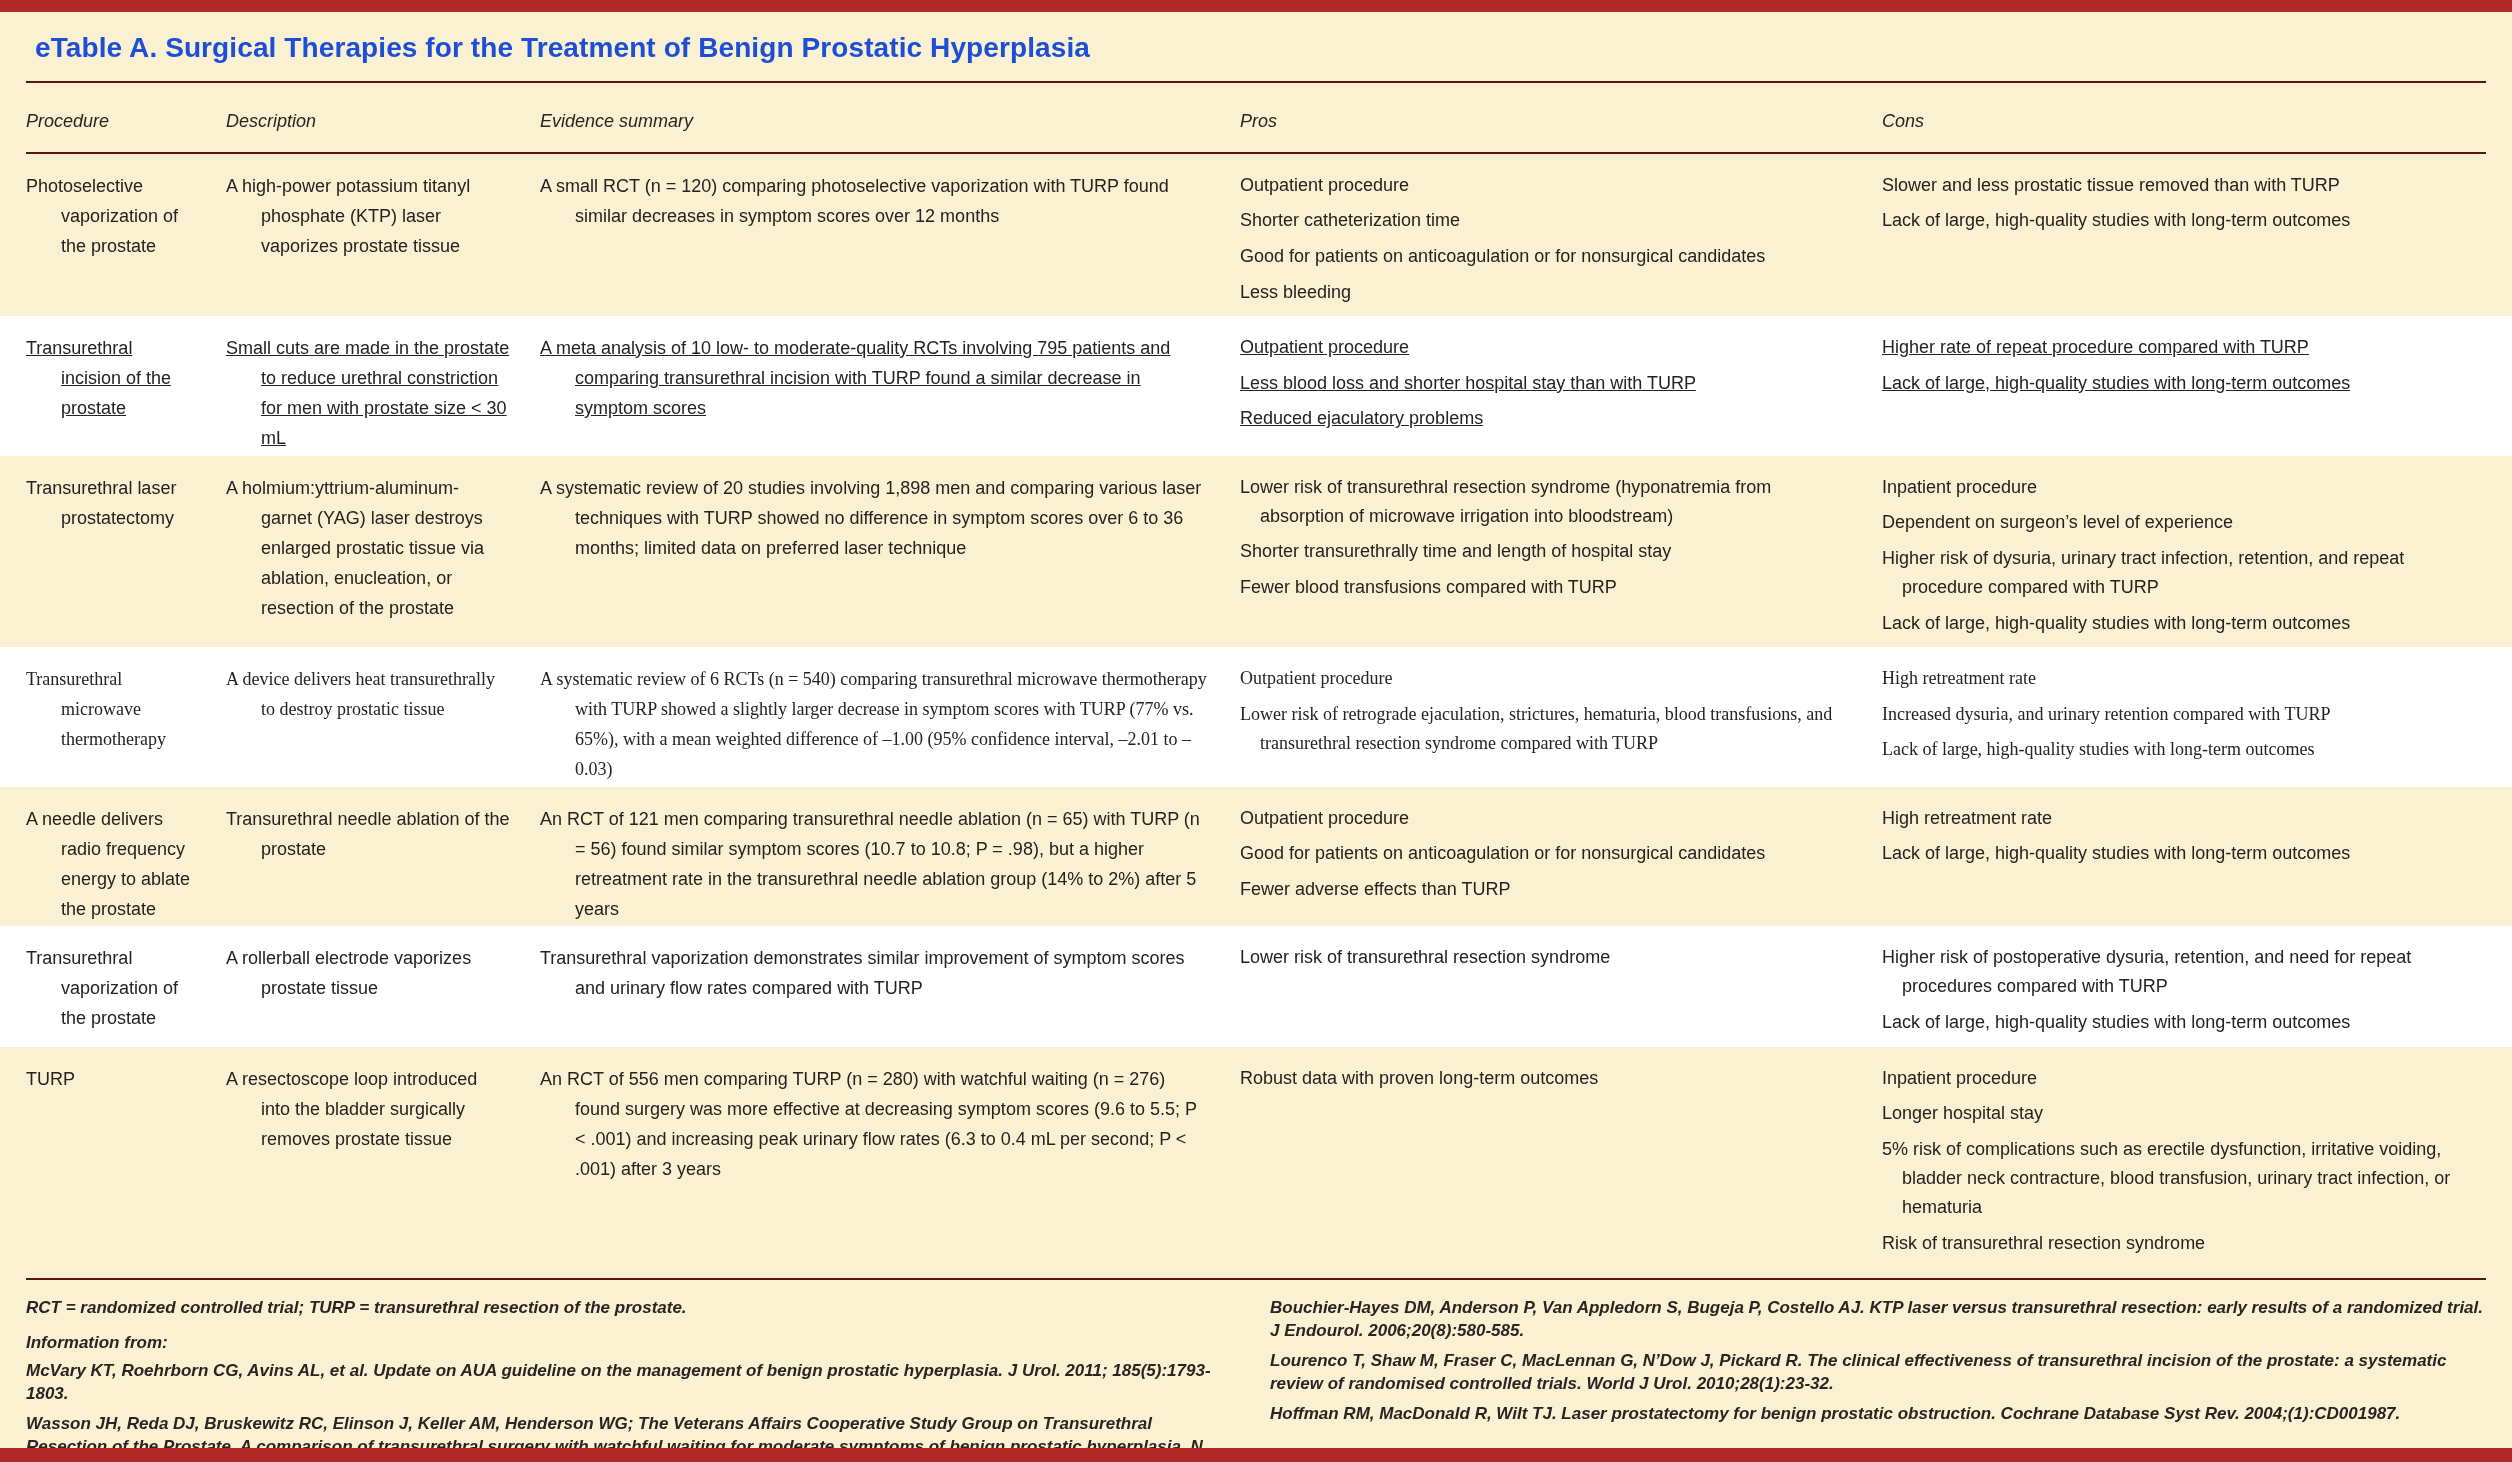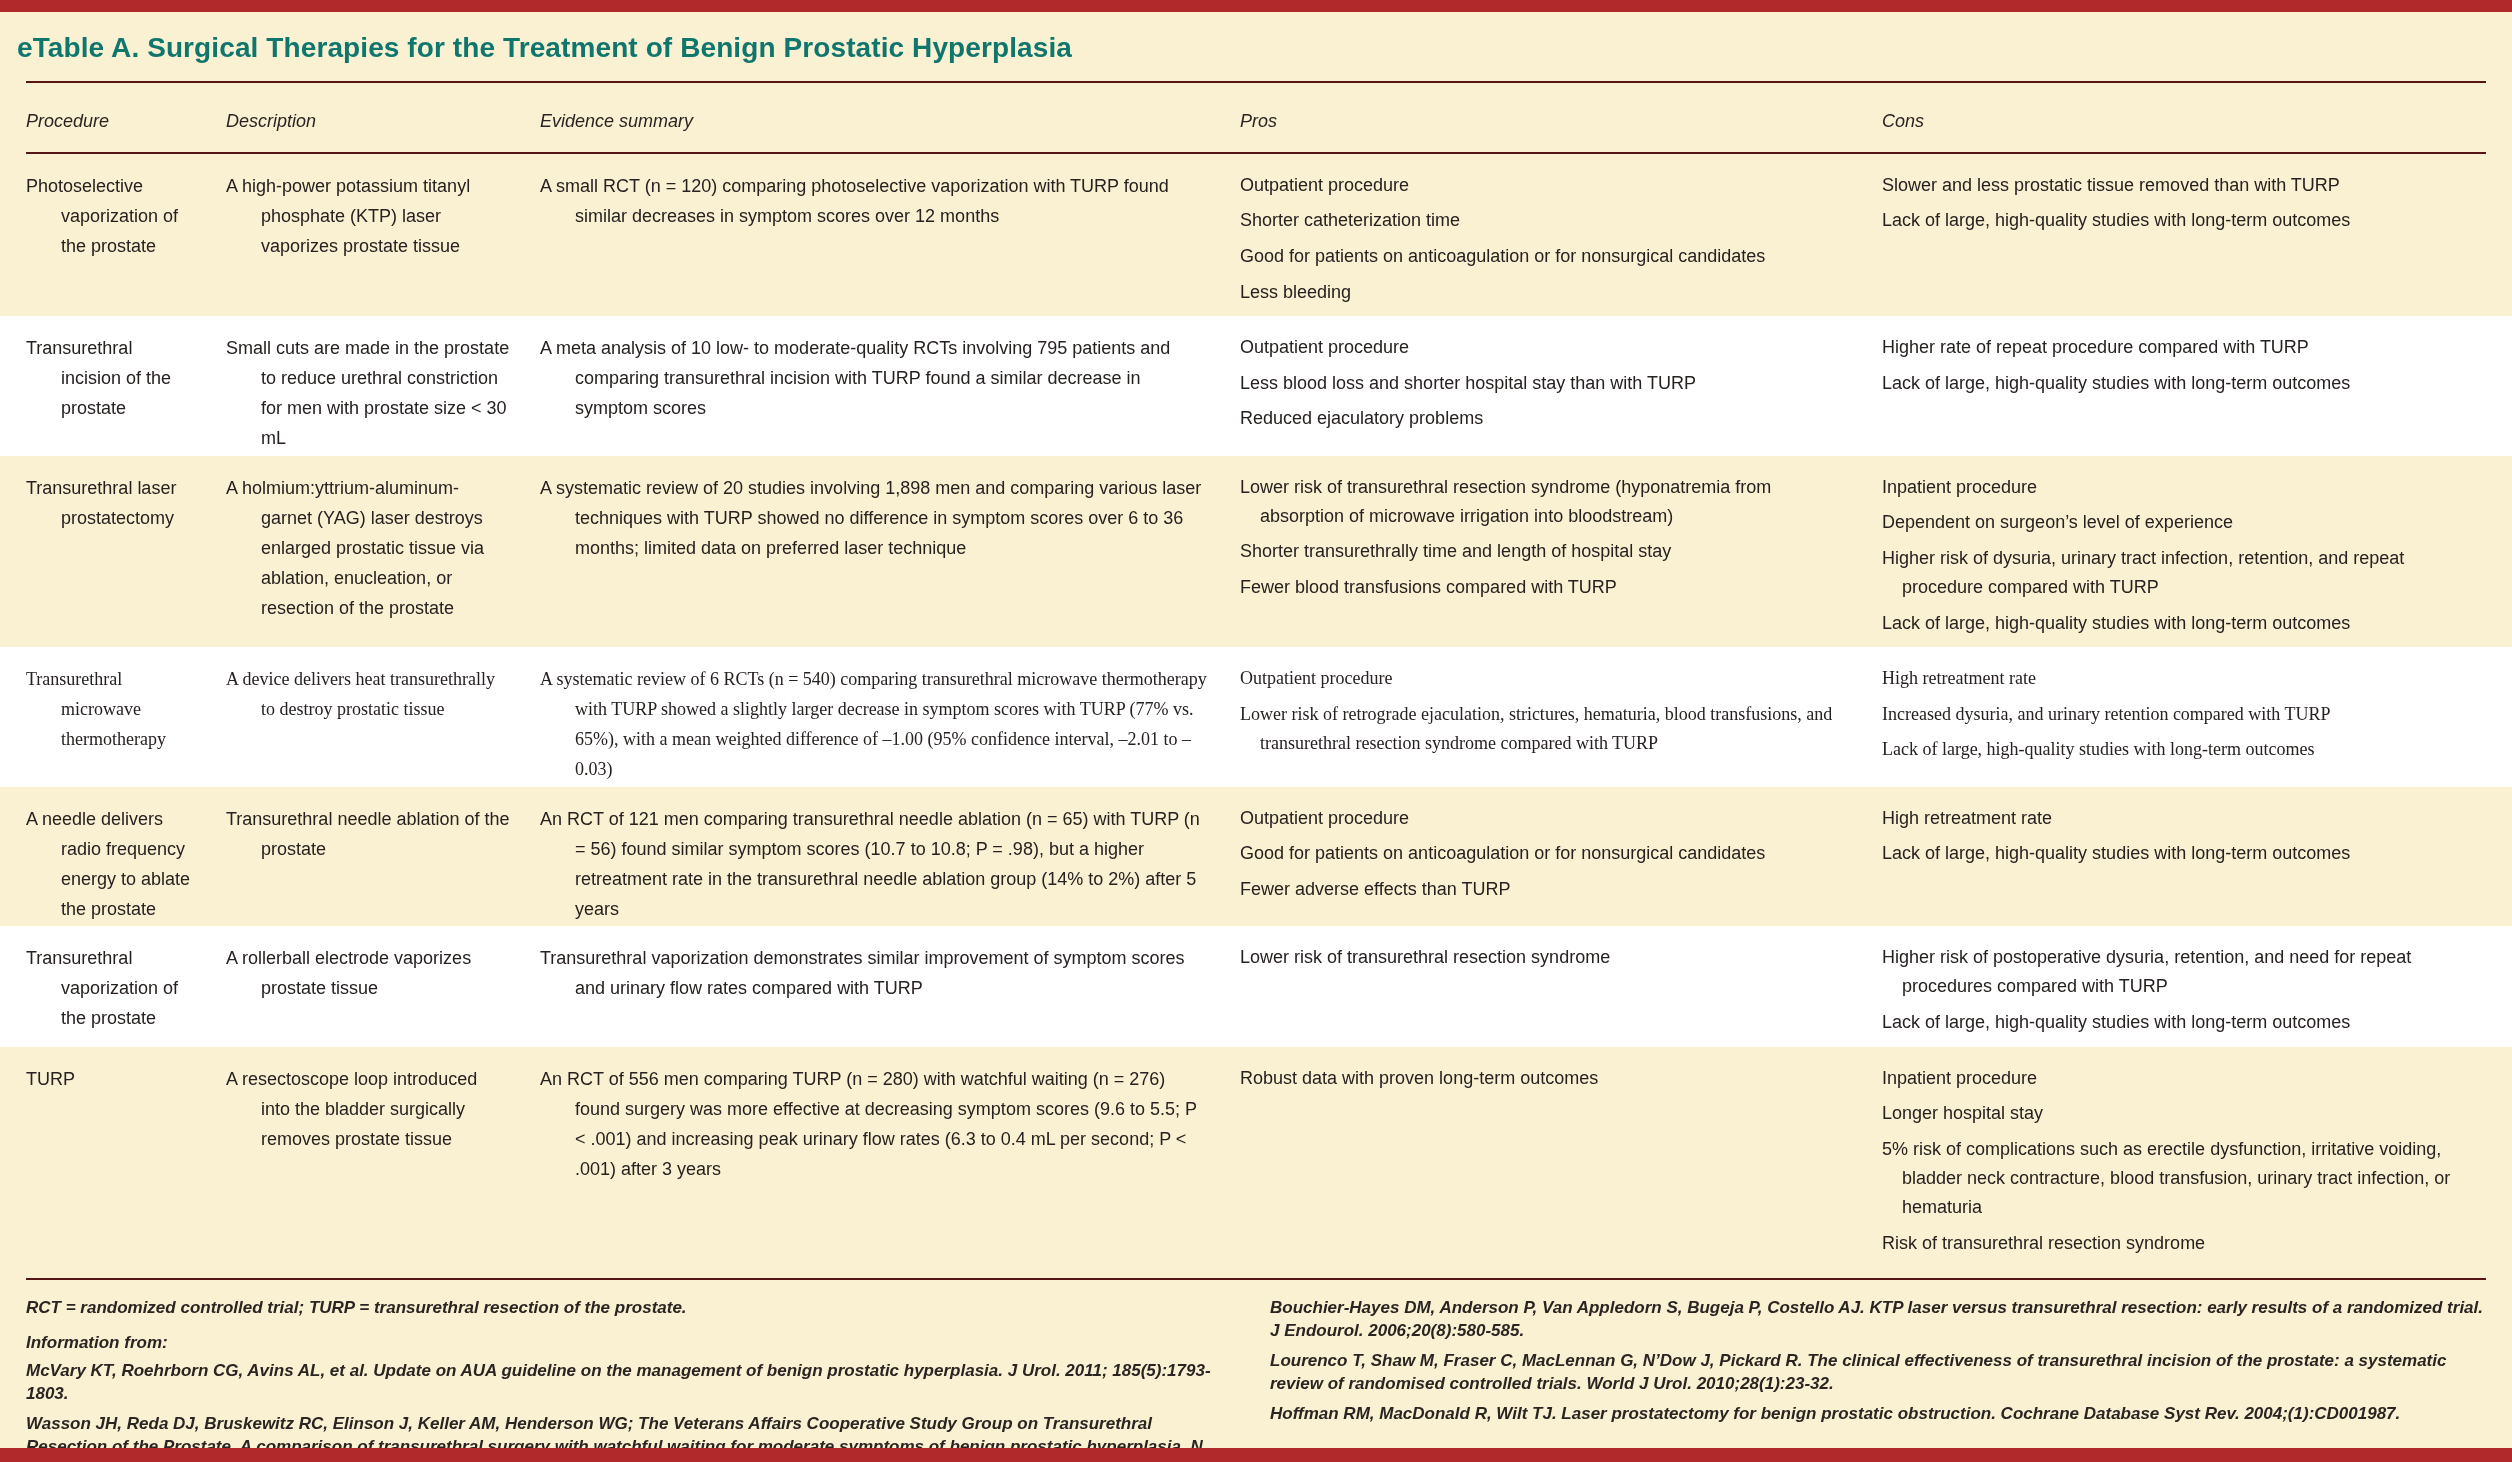--- a/index.html
+++ b/index.html
@@ -18,25 +18,25 @@
     background: var(--accent, #b02a29);
   }
   .bottom-bar {
     position: absolute;
     left: 0; bottom: 0;
     width: 100%;
     height: 14px;
     background: var(--accent, #b02a29);
   }
   .title {
-    margin: 20px 26px 0 17px;
+    margin: 20px 26px 0 35px;
     font-size: 28px;
     line-height: 31px;
     font-weight: bold;
-    color: #0f766e;
+    color: #1d4ed8;
     letter-spacing: 0.1px;
   }
   .rule {
     height: 0;
     border-top: 2.7px solid var(--rule, #571516);
     margin: 0 26px;
   }
   .rule-title { margin-top: 17.5px; }
   .grid {
     display: grid;
@@ -50,21 +50,21 @@
     padding-top: 23px;
     padding-bottom: 16px;
     color: #2a2422;
   }
   .body-row {
     padding-top: 17px;
     padding-bottom: 2.7px;
   }
   #rows > .body-row:nth-child(even) { background: var(--rowwhite, #ffffff); }
   #rows > .body-row:nth-child(1) { min-height: 156px; border-radius: 20px; }
-  #rows > .body-row:nth-child(2) { min-height: 125px; }
+  #rows > .body-row:nth-child(2) { min-height: 125px; text-decoration: underline; }
   #rows > .body-row:nth-child(3) { min-height: 166px; }
   #rows > .body-row:nth-child(4) { min-height: 128px; font-family: Liberation Serif, serif; }
   #rows > .body-row:nth-child(5) { min-height: 128px; }
   #rows > .body-row:nth-child(6) { min-height: 105px; }
   #rows > .body-row:nth-child(7) { min-height: 231px; }
   .cell {
     font-size: 18px;
     line-height: 30px;
     padding-right: 30px;
   }

